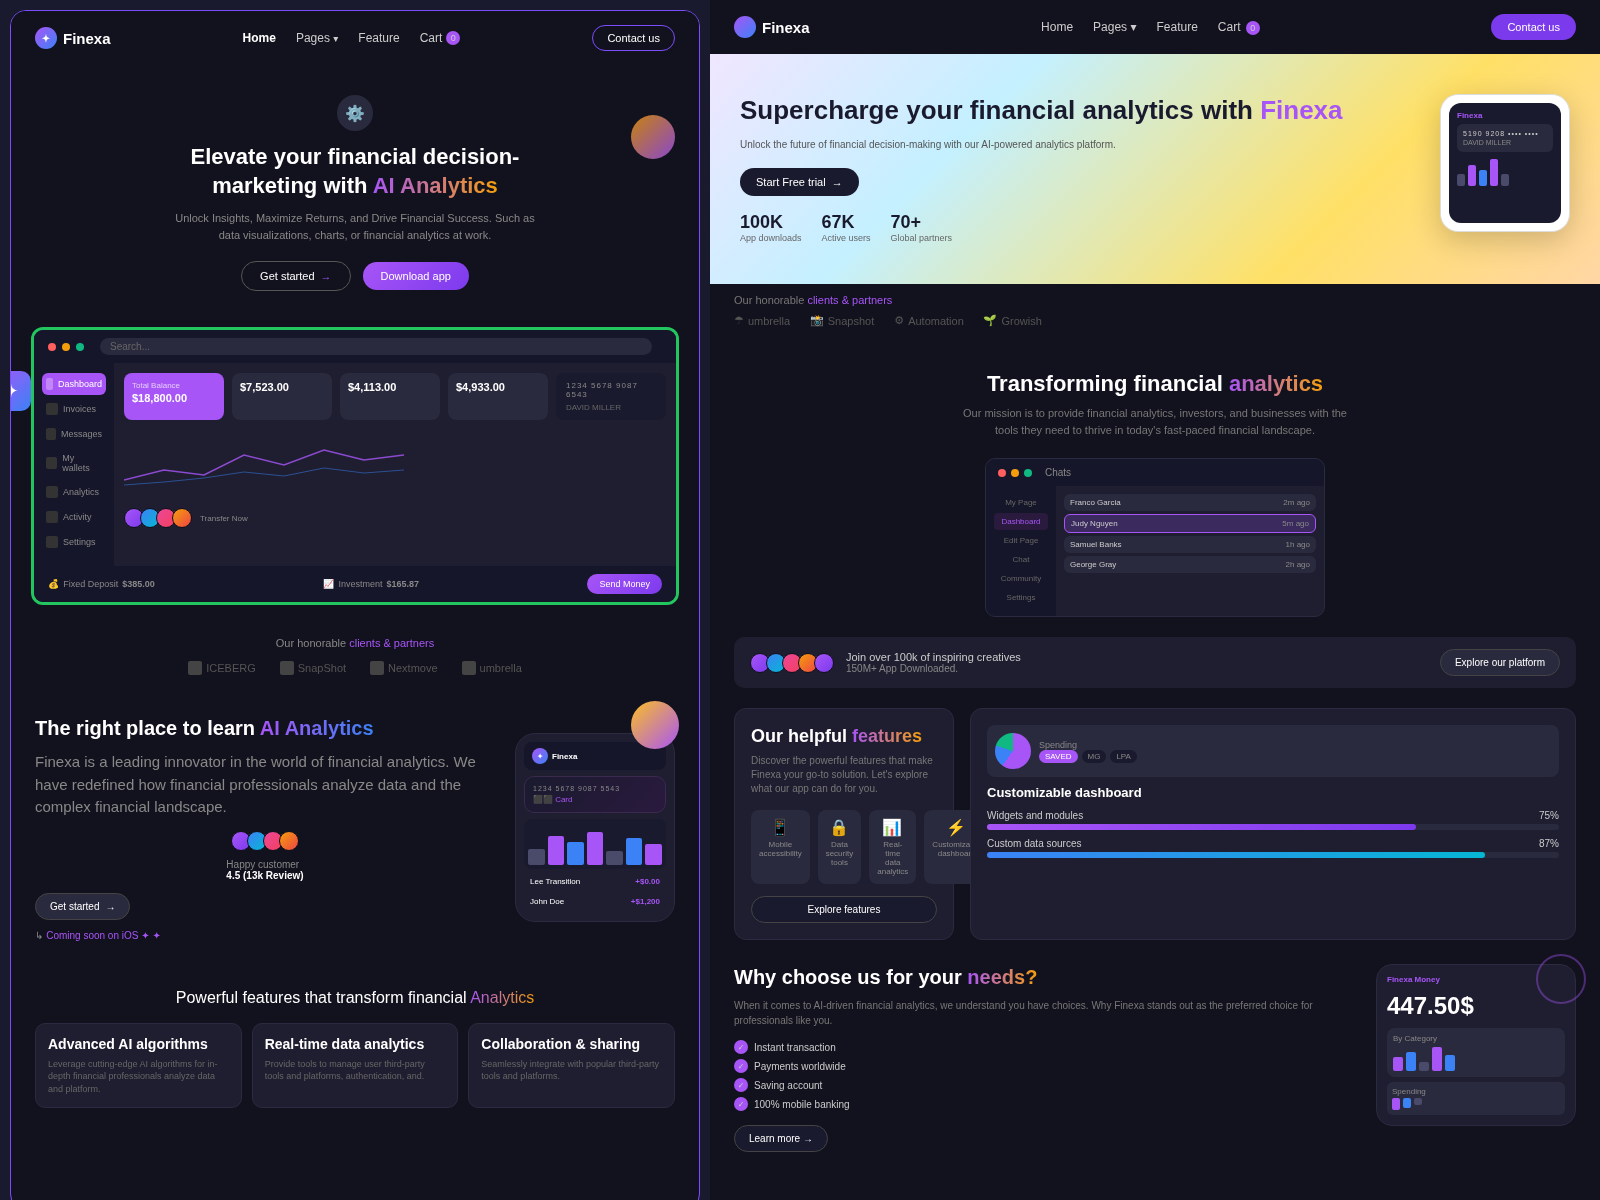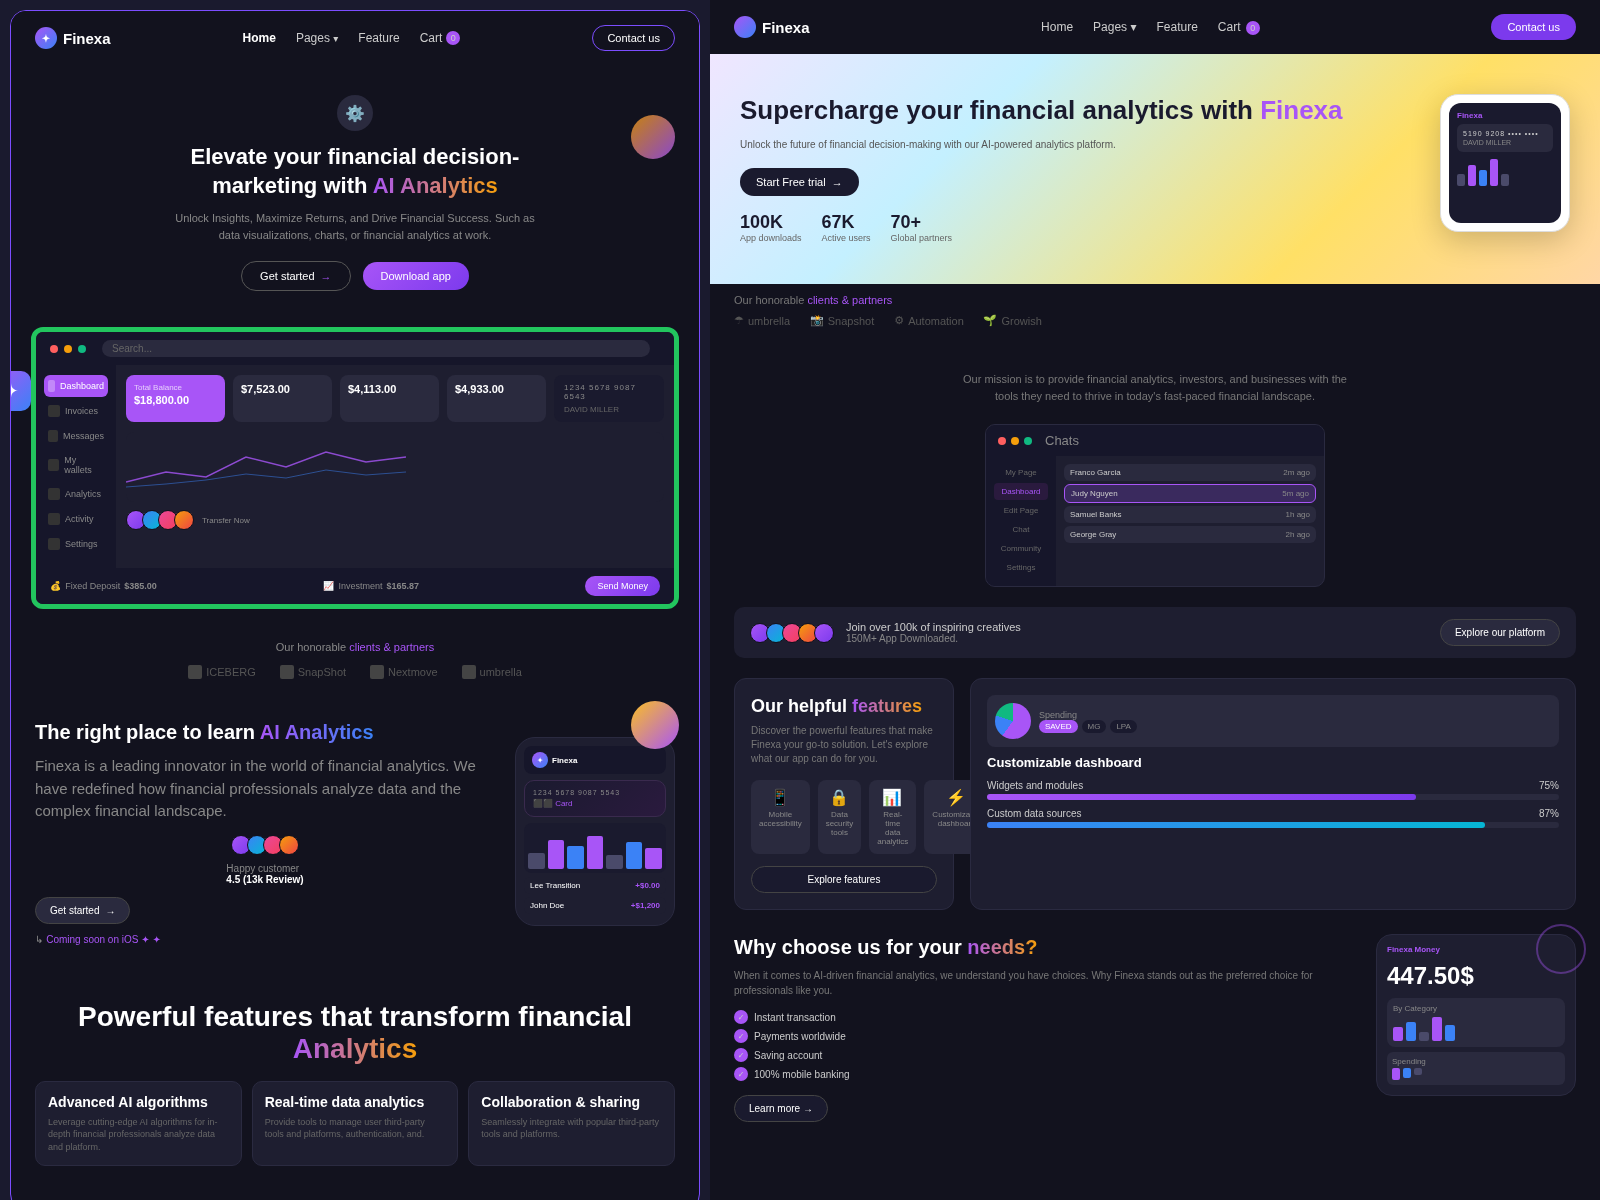--- a/index.html
+++ b/index.html
@@ -154,21 +154,21 @@
       background: linear-gradient(135deg, #f59e0b, #a855f7);
       opacity: 0.8;
     }
 
     
     .dashboard-mockup {
       margin: 16px 20px;
       background: #1e1e30;
       border-radius: 12px;
       overflow: hidden;
-      border: 5px solid #22c55e;
+      border: 3px solid #22c55e;
     }
     .mockup-topbar {
       background: #16162a;
       padding: 8px 14px;
       display: flex;
       align-items: center;
       gap: 6px;
     }
     .dot { width: 8px; height: 8px; border-radius: 50%; }
     .dot-red { background: #ff5f5f; }
@@ -420,23 +420,22 @@
       font-size: 8px;
     }
     .event-amount { color: #a855f7; font-weight: 600; }
 
     
     .features-header {
       padding: 24px 24px 16px;
       text-align: center;
     }
     .features-title {
-      font-size: 28px;
-      font-weight: 700;
-      margin-top: 8px;
+      font-size: 16px;
+      font-weight: 400;
     }
     .features-title .highlight {
       background: linear-gradient(90deg, #a855f7, #f59e0b);
       -webkit-background-clip: text;
       -webkit-text-fill-color: transparent;
     }
     .features-cards {
       display: flex;
       gap: 10px;
       padding: 0 24px 24px;
@@ -1139,27 +1138,31 @@
         <span>Automation</span>
       </div>
       <div class="partner-logo">
         <span>🌱</span>
         <span>Growish</span>
       </div>
     </div>
   </div>
 
   <div class="transform-section">
+    <h2 class="transform-title">
+      <span>Transforming financial </span>
+      <span class="highlight">analytics</span>
+    </h2>
     <p class="transform-desc">Our mission is to provide financial analytics, investors, and businesses with the tools they need to thrive in today's fast-paced financial landscape.</p>
     <div class="transform-mockup">
       <div class="transform-mockup-header">
         <div class="dot dot-red"></div>
         <div class="dot dot-yellow"></div>
         <div class="dot dot-green"></div>
-        <span style="font-size:13px;color:#888;margin-left:8px;">Chats</span>
+        <span style="font-size:10px;color:#888;margin-left:8px;">Chats</span>
       </div>
       <div class="transform-body">
         <div class="transform-sidebar">
           <div class="transform-nav-item">My Page</div>
           <div class="transform-nav-item active">Dashboard</div>
           <div class="transform-nav-item">Edit Page</div>
           <div class="transform-nav-item">Chat</div>
           <div class="transform-nav-item">Community</div>
           <div class="transform-nav-item">Settings</div>
         </div>

